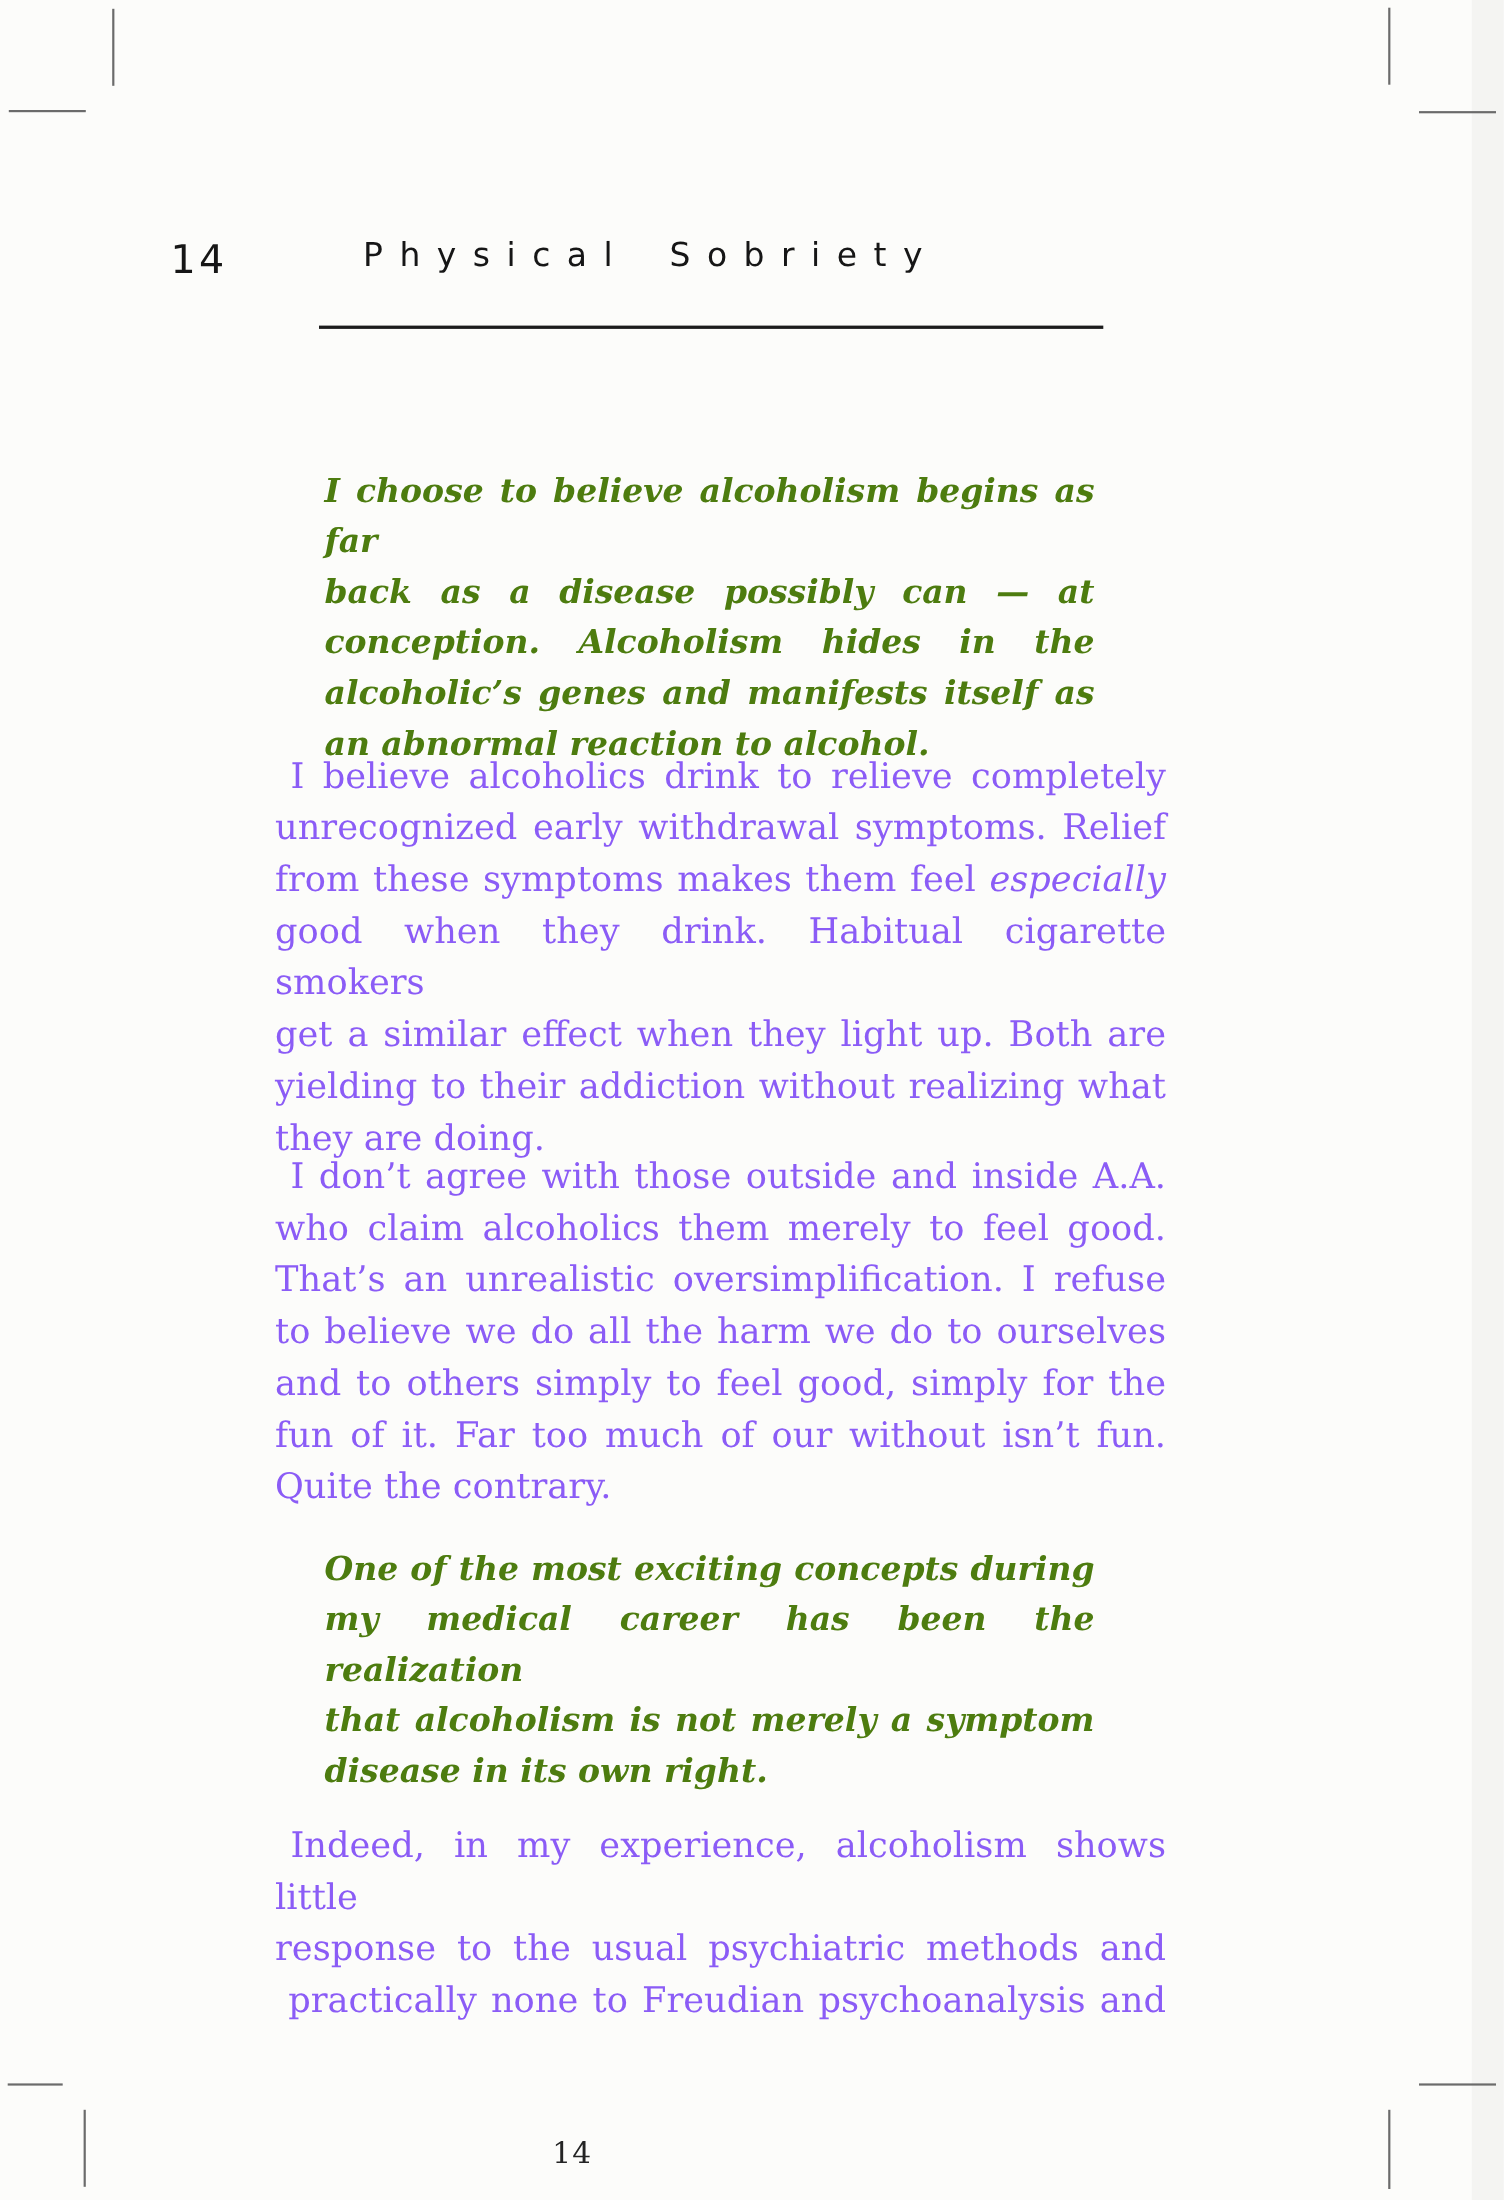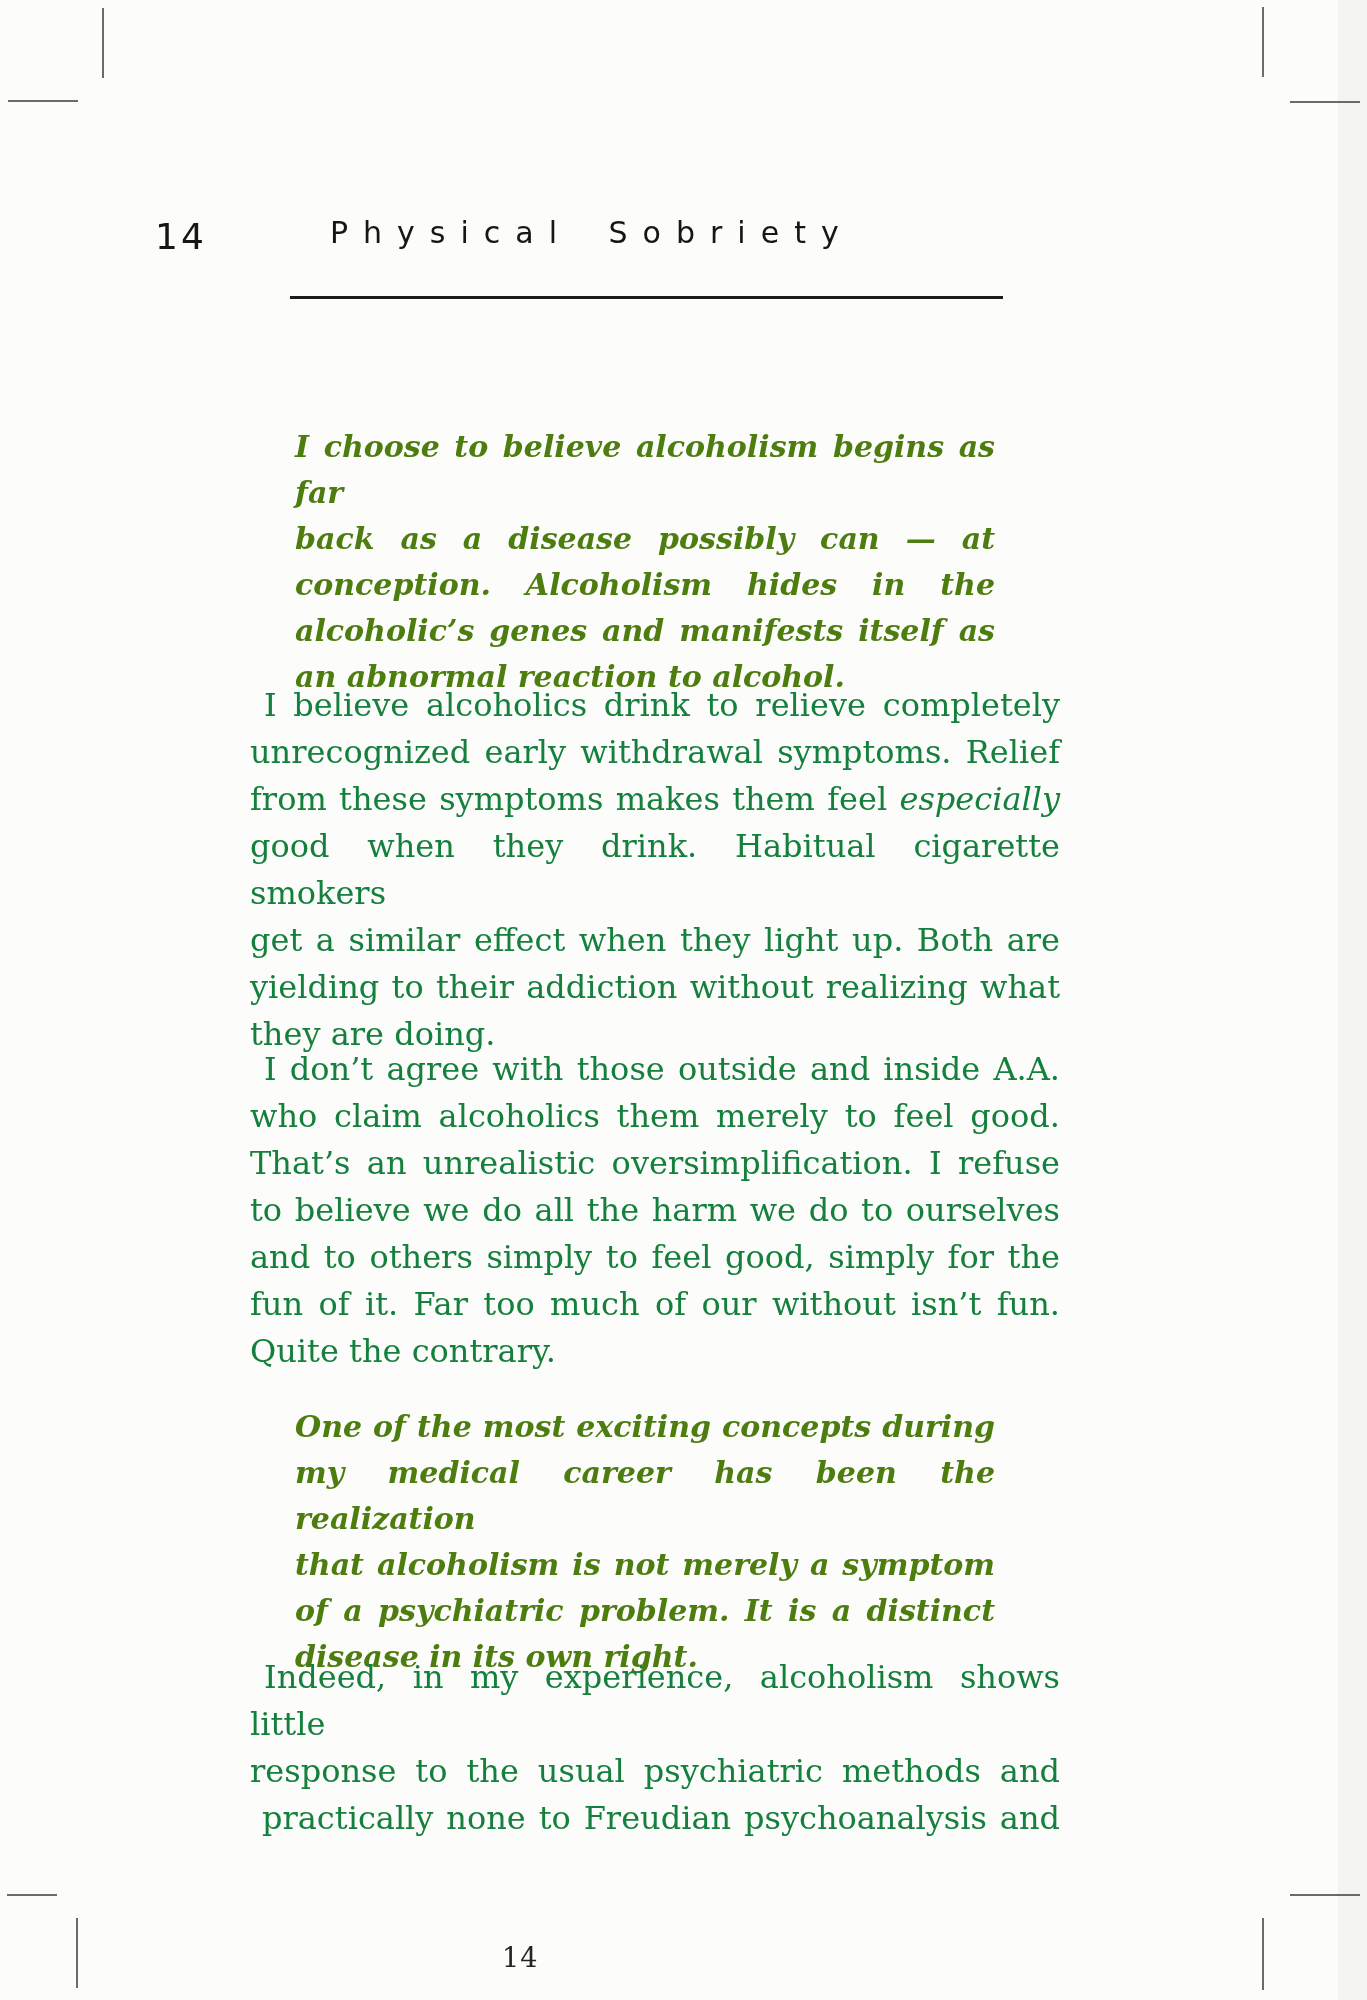--- a/index.html
+++ b/index.html
@@ -62,21 +62,21 @@
     font-size: 30px; line-height: 46px;
     font-style: italic; font-weight: bold;
     color: #4d7c0f;
   }
   .bq-1 { top: 424px; }
   .bq-2 { top: 1404px; }
 
   .para {
     left: 250px; width: 810px;
     font-size: 32px; line-height: 47px;
-    color: #15803d;
+    color: #8b5cf6;
   }
   .para .line:first-child { text-indent: 14px; }
   .para-1 { top: 682px; }
   .para-2 { top: 1046px; }
   .para-3 { top: 1654px; }
 
   .footer-folio {
     position: absolute; left: 502px; top: 1944px;
     font-size: 27px; line-height: 1; color: #242424;
     letter-spacing: 1px;
@@ -125,21 +125,20 @@
       <div class="line">to believe we do all the harm we do to ourselves</div>
       <div class="line">and to others simply to feel good, simply for the</div>
       <div class="line">fun of it. Far too much of our without isn’t fun.</div>
       <div class="line last">Quite the contrary.</div>
     </div>
 
   <div class="block bq bq-2">
       <div class="line">One of the most exciting concepts during</div>
       <div class="line">my medical career has been the realization</div>
       <div class="line">that alcoholism is not merely a symptom</div>
-      <div class="line">of a psychiatric problem. It is a distinct</div>
       <div class="line last">disease in its own right.</div>
     </div>
 
   <div class="block para para-3 justify-all">
       <div class="line">Indeed, in my experience, alcoholism shows little</div>
       <div class="line">response to the usual psychiatric methods and</div>
       <div class="line last">practically none to Freudian psychoanalysis and</div>
     </div>
 
   <div class="footer-folio">14</div>

